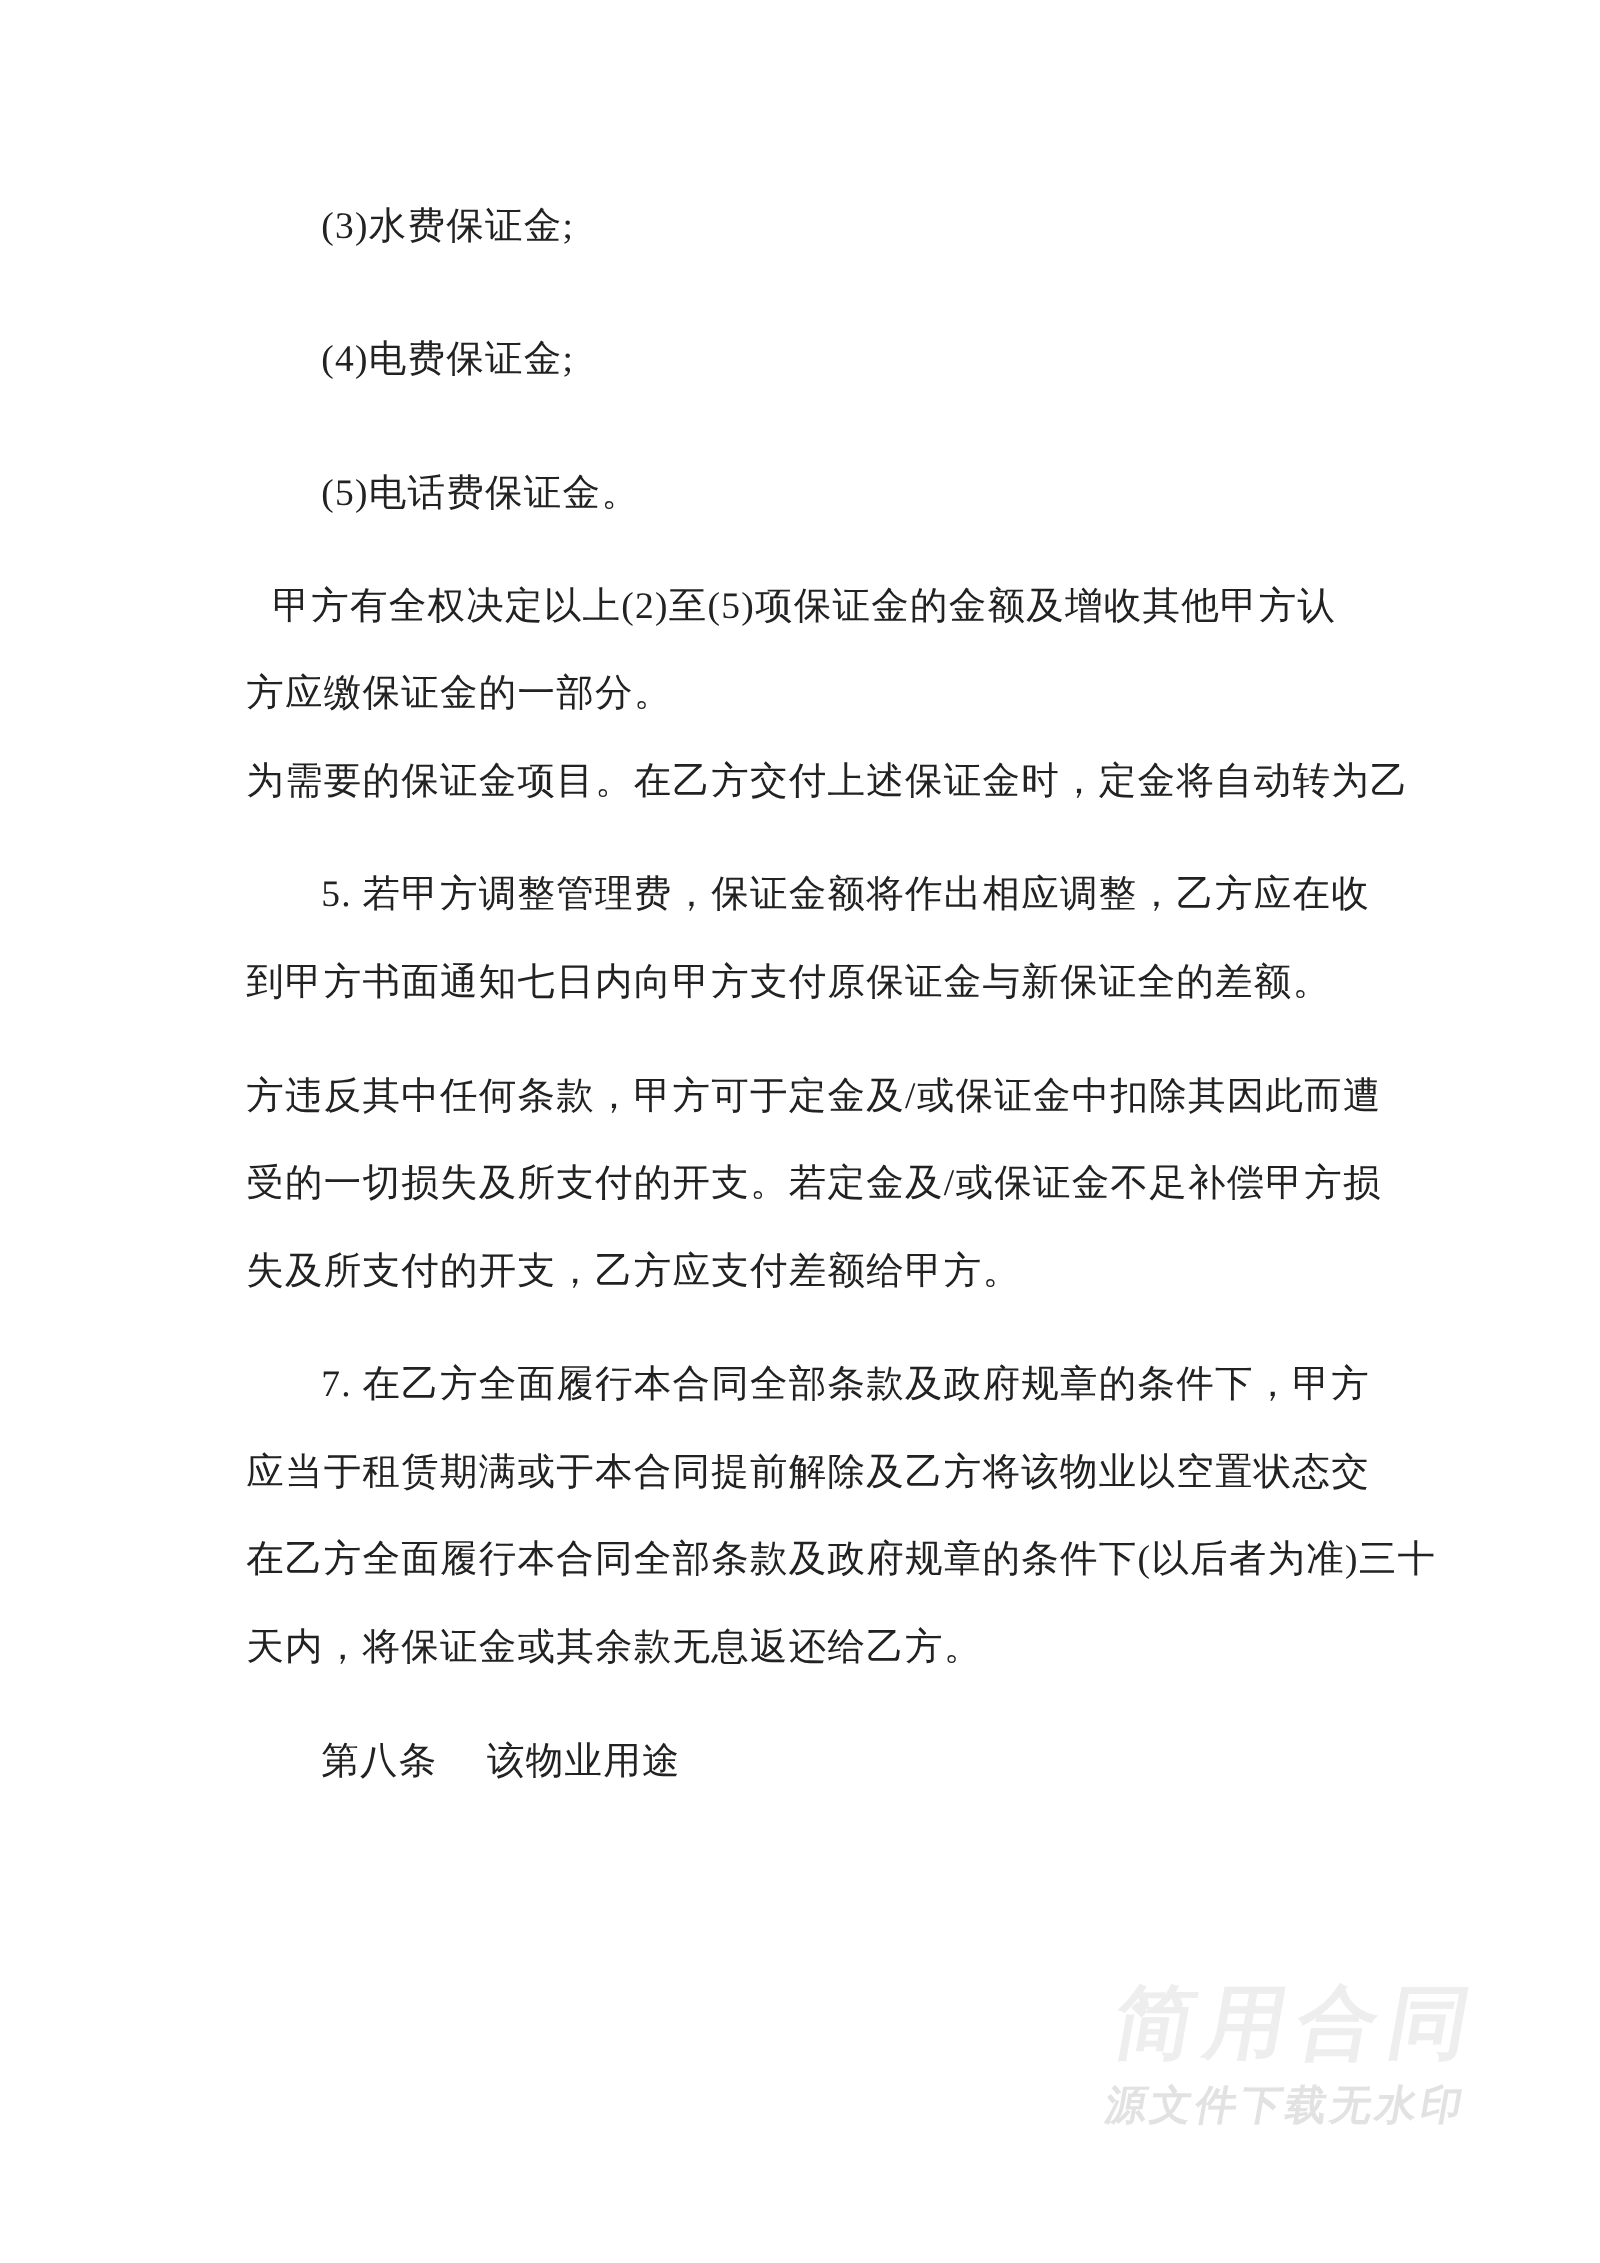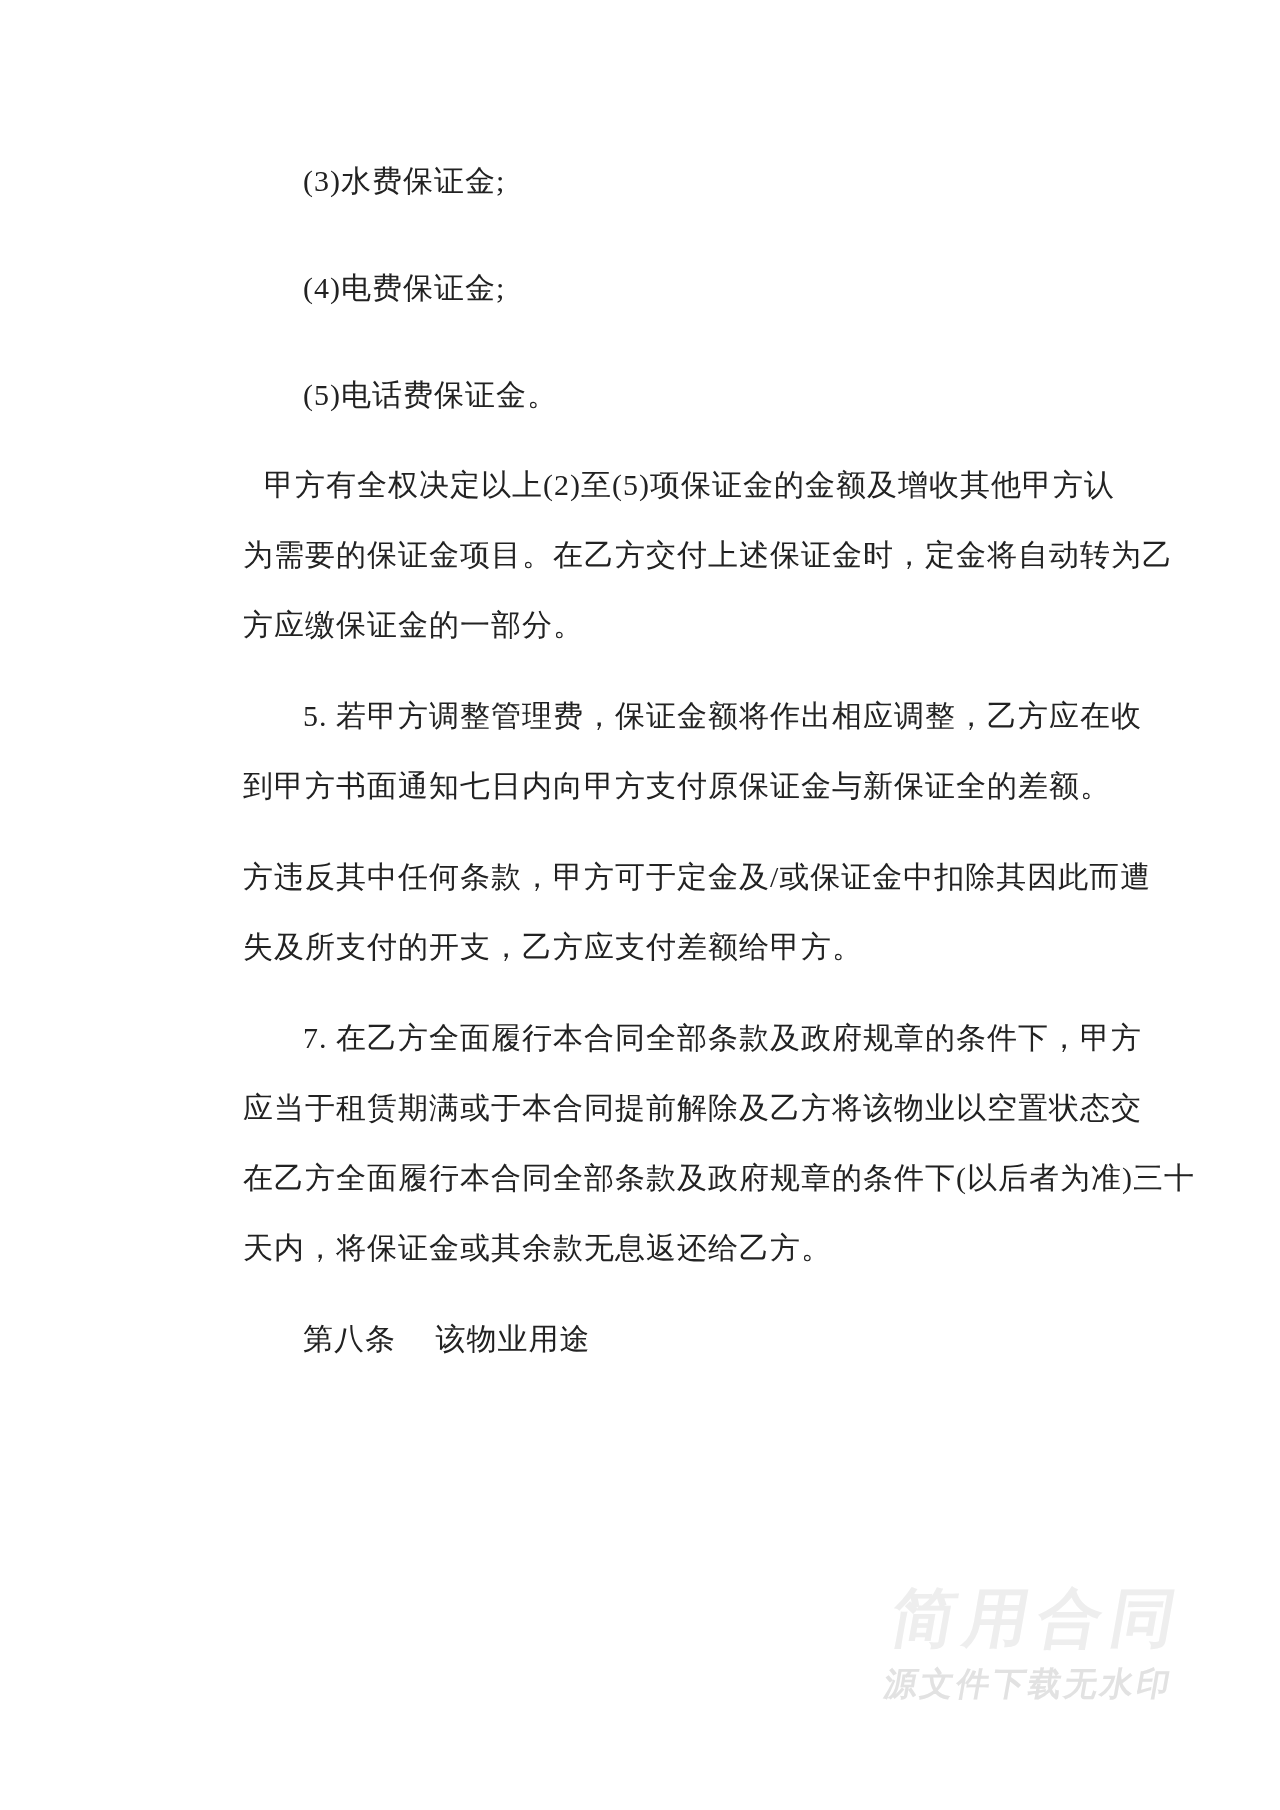--- a/index.html
+++ b/index.html
@@ -17,21 +17,20 @@
     position: absolute;
     top: 146px;
     left: 197px;
     width: 910px;
   }
   .line {
     font-size: 30px;
     line-height: 70px;
     letter-spacing: 1px;
     white-space: nowrap;
-    margin-left: 46px;
   }
   .list-item { margin-bottom: 37px; }
   .list-item.last { margin-bottom: 20px; }
   .para { margin-bottom: 21px; }
   .indent-sm { padding-left: 21px; }
   .indent-num { padding-left: 60px; }
   .heading { padding-left: 60px; }
   .watermark {
     position: absolute;
     top: 1585px;
@@ -62,31 +61,32 @@
 
 <div class="page">
   <div class="content">
 
     <div class="line list-item indent-num">(3)水费保证金;</div>
     <div class="line list-item indent-num">(4)电费保证金;</div>
     <div class="line list-item last indent-num">(5)电话费保证金。</div>
 
     <div class="para">
       <div class="line indent-sm">甲方有全权决定以上(2)至(5)项保证金的金额及增收其他甲方认</div>
+      <div class="line">方应缴保证金的一部分。</div>
       <div class="line">为需要的保证金项目。在乙方交付上述保证金时，定金将自动转为乙</div>
-      <div class="line">方应缴保证金的一部分。</div>
     </div>
 
     <div class="para">
       <div class="line indent-num">5. 若甲方调整管理费，保证金额将作出相应调整，乙方应在收</div>
       <div class="line">到甲方书面通知七日内向甲方支付原保证金与新保证全的差额。</div>
     </div>
 
     <div class="para">
       <div class="line">方违反其中任何条款，甲方可于定金及/或保证金中扣除其因此而遭</div>
+      <div class="line">受的一切损失及所支付的开支。若定金及/或保证金不足补偿甲方损</div>
       <div class="line">失及所支付的开支，乙方应支付差额给甲方。</div>
     </div>
 
     <div class="para">
       <div class="line indent-num">7. 在乙方全面履行本合同全部条款及政府规章的条件下，甲方</div>
       <div class="line">应当于租赁期满或于本合同提前解除及乙方将该物业以空置状态交</div>
       <div class="line">在乙方全面履行本合同全部条款及政府规章的条件下(以后者为准)三十</div>
       <div class="line">天内，将保证金或其余款无息返还给乙方。</div>
     </div>
 

